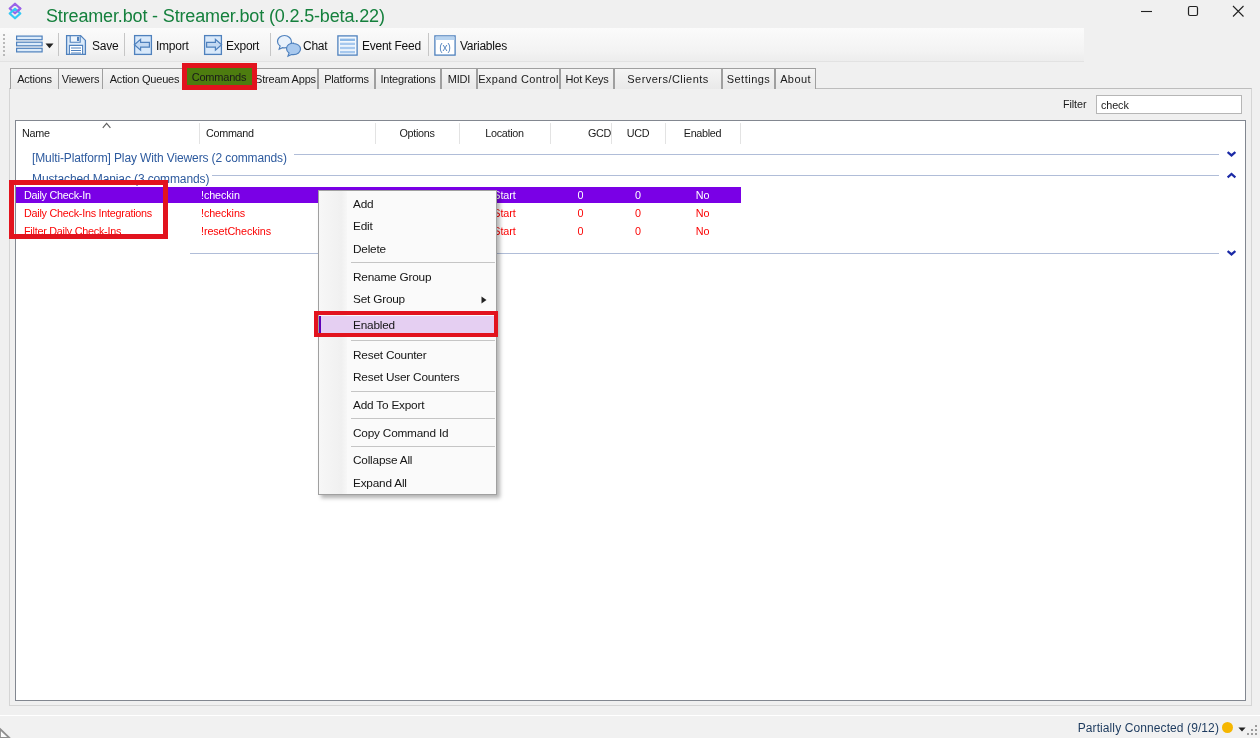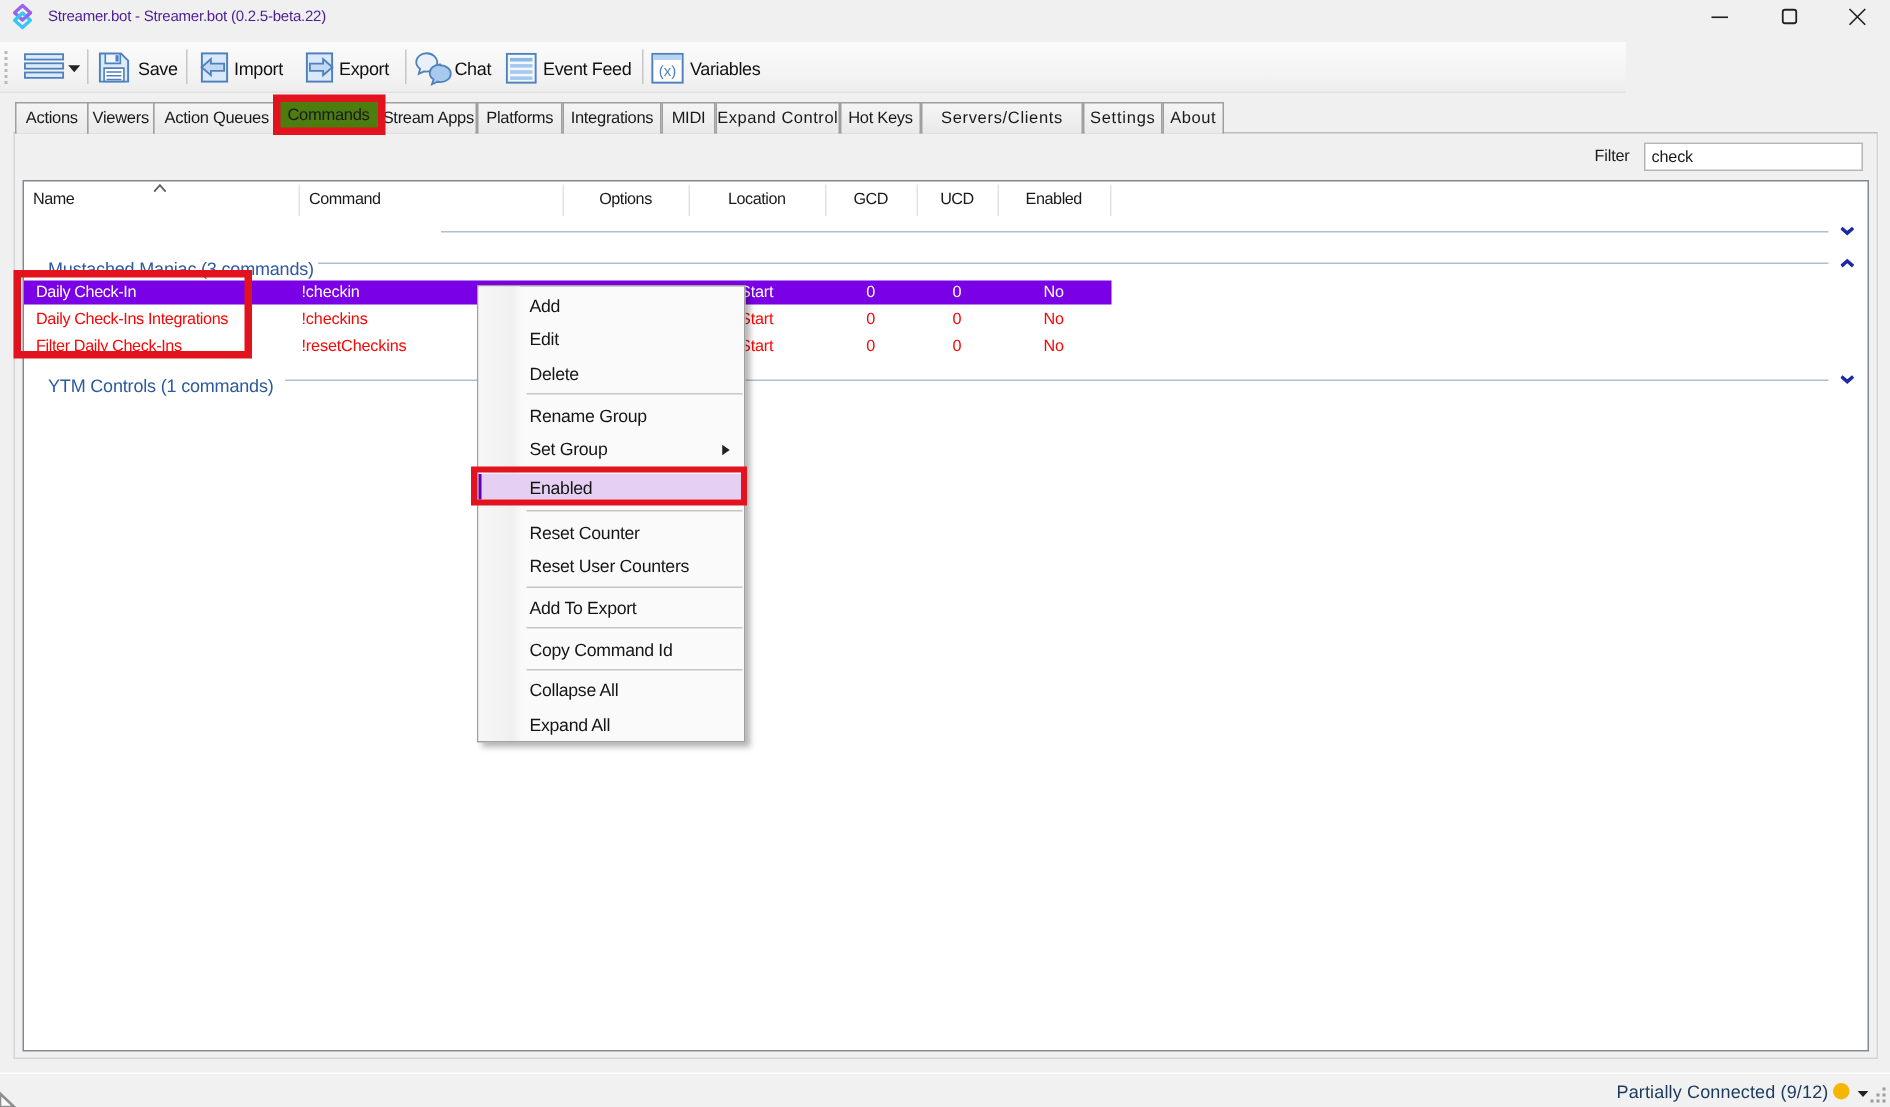--- a/index.html
+++ b/index.html
@@ -1,21 +1,21 @@
 <!DOCTYPE html>
 <html><head>
 <meta charset="utf-8">
 <style>
 *{margin:0;padding:0;box-sizing:border-box}
 html,body{width:1260px;height:738px;overflow:hidden;background:#f0f0f0;font-family:"Liberation Sans",sans-serif;position:relative;color:#1a1a1a}
 .abs{position:absolute}
 .txt{position:absolute;white-space:nowrap}
 
 #titlebar{position:absolute;left:0;top:0;width:1260px;height:24px;background:#f0f0f0}
-#title-text{position:absolute;left:32px;top:5.5px;font-size:10px;letter-spacing:-0.15px;color:#4c1d95}
+#title-text{position:absolute;left:46px;top:5.5px;font-size:18px;letter-spacing:-0.15px;color:#15803d}
 .winbtn{position:absolute;top:0;height:22px}
 
 #toolbar{position:absolute;left:0;top:28px;width:1084px;height:34px;background:linear-gradient(#fbfbfb,#f3f3f3 70%,#ededed);border-bottom:1px solid #e2e2e2}
 .tbtxt{position:absolute;top:11px;font-size:12px;letter-spacing:-0.25px;color:#111}
 .tbsep{position:absolute;top:5px;height:23px;width:1px;background:#c6c6c6}
 
 .tab{position:absolute;top:68px;height:20.5px;background:linear-gradient(#f5f5f5,#e9e9e9);border:1px solid #9f9f9f;border-bottom:none;font-size:11px;letter-spacing:-0.2px;text-align:center;line-height:20px;z-index:3;white-space:nowrap}
 #tab-sel{position:absolute;top:64px;height:26px;background:#4d7c0f;border:1px solid #8f8f8f;border-bottom:none;font-size:11px;letter-spacing:-0.2px;text-align:center;line-height:24px;z-index:4;white-space:nowrap}
 #pane{position:absolute;left:9px;top:88px;width:1243px;height:618px;background:#f0f0f0;border:1px solid #d5d5d5;border-top:1px solid #bdbdbd;z-index:1}
 
@@ -157,31 +157,34 @@
 
 <div id="table">
 
   <div class="hcol" style="left:6px">Name</div>
   <svg class="abs" style="left:86px;top:1px" width="10" height="7">
       <path d="M0.8 5.8 L4.6 1.4 L8.4 5.8" fill="none" stroke="#606060" stroke-width="1.2"></path>
     </svg>
   <div class="hcol" style="left:190px">Command</div>
   <div class="hcol" style="left:359px;width:84px;text-align:center">Options</div>
   <div class="hcol" style="left:443px;width:91px;text-align:center">Location</div>
-  <div class="hcol" style="left:534px;width:61px;text-align:center">GCD</div>
+  <div class="hcol" style="left:534px;width:61px;text-align:right">GCD</div>
   <div class="hcol" style="left:595px;width:54px;text-align:center">UCD</div>
   <div class="hcol" style="left:649px;width:75px;text-align:center">Enabled</div>
   <div class="hsep" style="left:183px"></div>
   <div class="hsep" style="left:359px"></div>
   <div class="hsep" style="left:443px"></div>
   <div class="hsep" style="left:534px"></div>
   <div class="hsep" style="left:595px"></div>
   <div class="hsep" style="left:649px"></div>
   <div class="hsep" style="left:724px"></div>
 
+  <div class="row grp" style="top:25px">
+      <span class="cell" style="left:16px;top:4px">[Multi-Platform] Play With Viewers (2 commands)</span>
+    </div>
   <div class="grule" style="left:278px;top:33px;width:925px"></div>
   <svg class="abs" style="left:1211px;top:30px" width="9" height="7">
       <path d="M0.6 1 L4.5 4.4 L8.4 1" fill="none" stroke="#1b2aa6" stroke-width="2.3"></path>
     </svg>
 
   <div class="row grp" style="top:46px">
       <span class="cell" style="left:16px;top:4px">Mustached Maniac (3 commands)</span>
     </div>
   <div class="grule" style="left:196px;top:54px;width:1007px"></div>
   <svg class="abs" style="left:1211px;top:51px" width="9" height="7">
@@ -207,23 +210,20 @@
   </div>
   <div class="row redrow" style="top:102px">
     <span class="cell" style="left:8px;top:0px;letter-spacing:-0.25px">Filter Daily Check-Ins</span>
     <span class="cell" style="left:185px;top:0px">!resetCheckins</span>
     <span class="cell" style="left:443px;top:0px;width:91px;text-align:center">Start</span>
     <span class="cell" style="left:534px;top:0px;width:61px;text-align:center">0</span>
     <span class="cell" style="left:595px;top:0px;width:54px;text-align:center">0</span>
     <span class="cell" style="left:649px;top:0px;width:75px;text-align:center">No</span>
   </div>
 
-  <div class="row grp" style="top:124px">
-      <span class="cell" style="left:16px;top:4px">YTM Controls (1 commands)</span>
-    </div>
   <div class="grule" style="left:174px;top:132px;width:1029px"></div>
   <svg class="abs" style="left:1211px;top:129px" width="9" height="7">
       <path d="M0.6 1 L4.5 4.4 L8.4 1" fill="none" stroke="#1b2aa6" stroke-width="2.3"></path>
     </svg>
 </div>
 
 <div id="menu">
   <div class="gutter"></div>
   <div class="mi" style="top:5.75px">Add</div>
   <div class="mi" style="top:28.25px">Edit</div>

